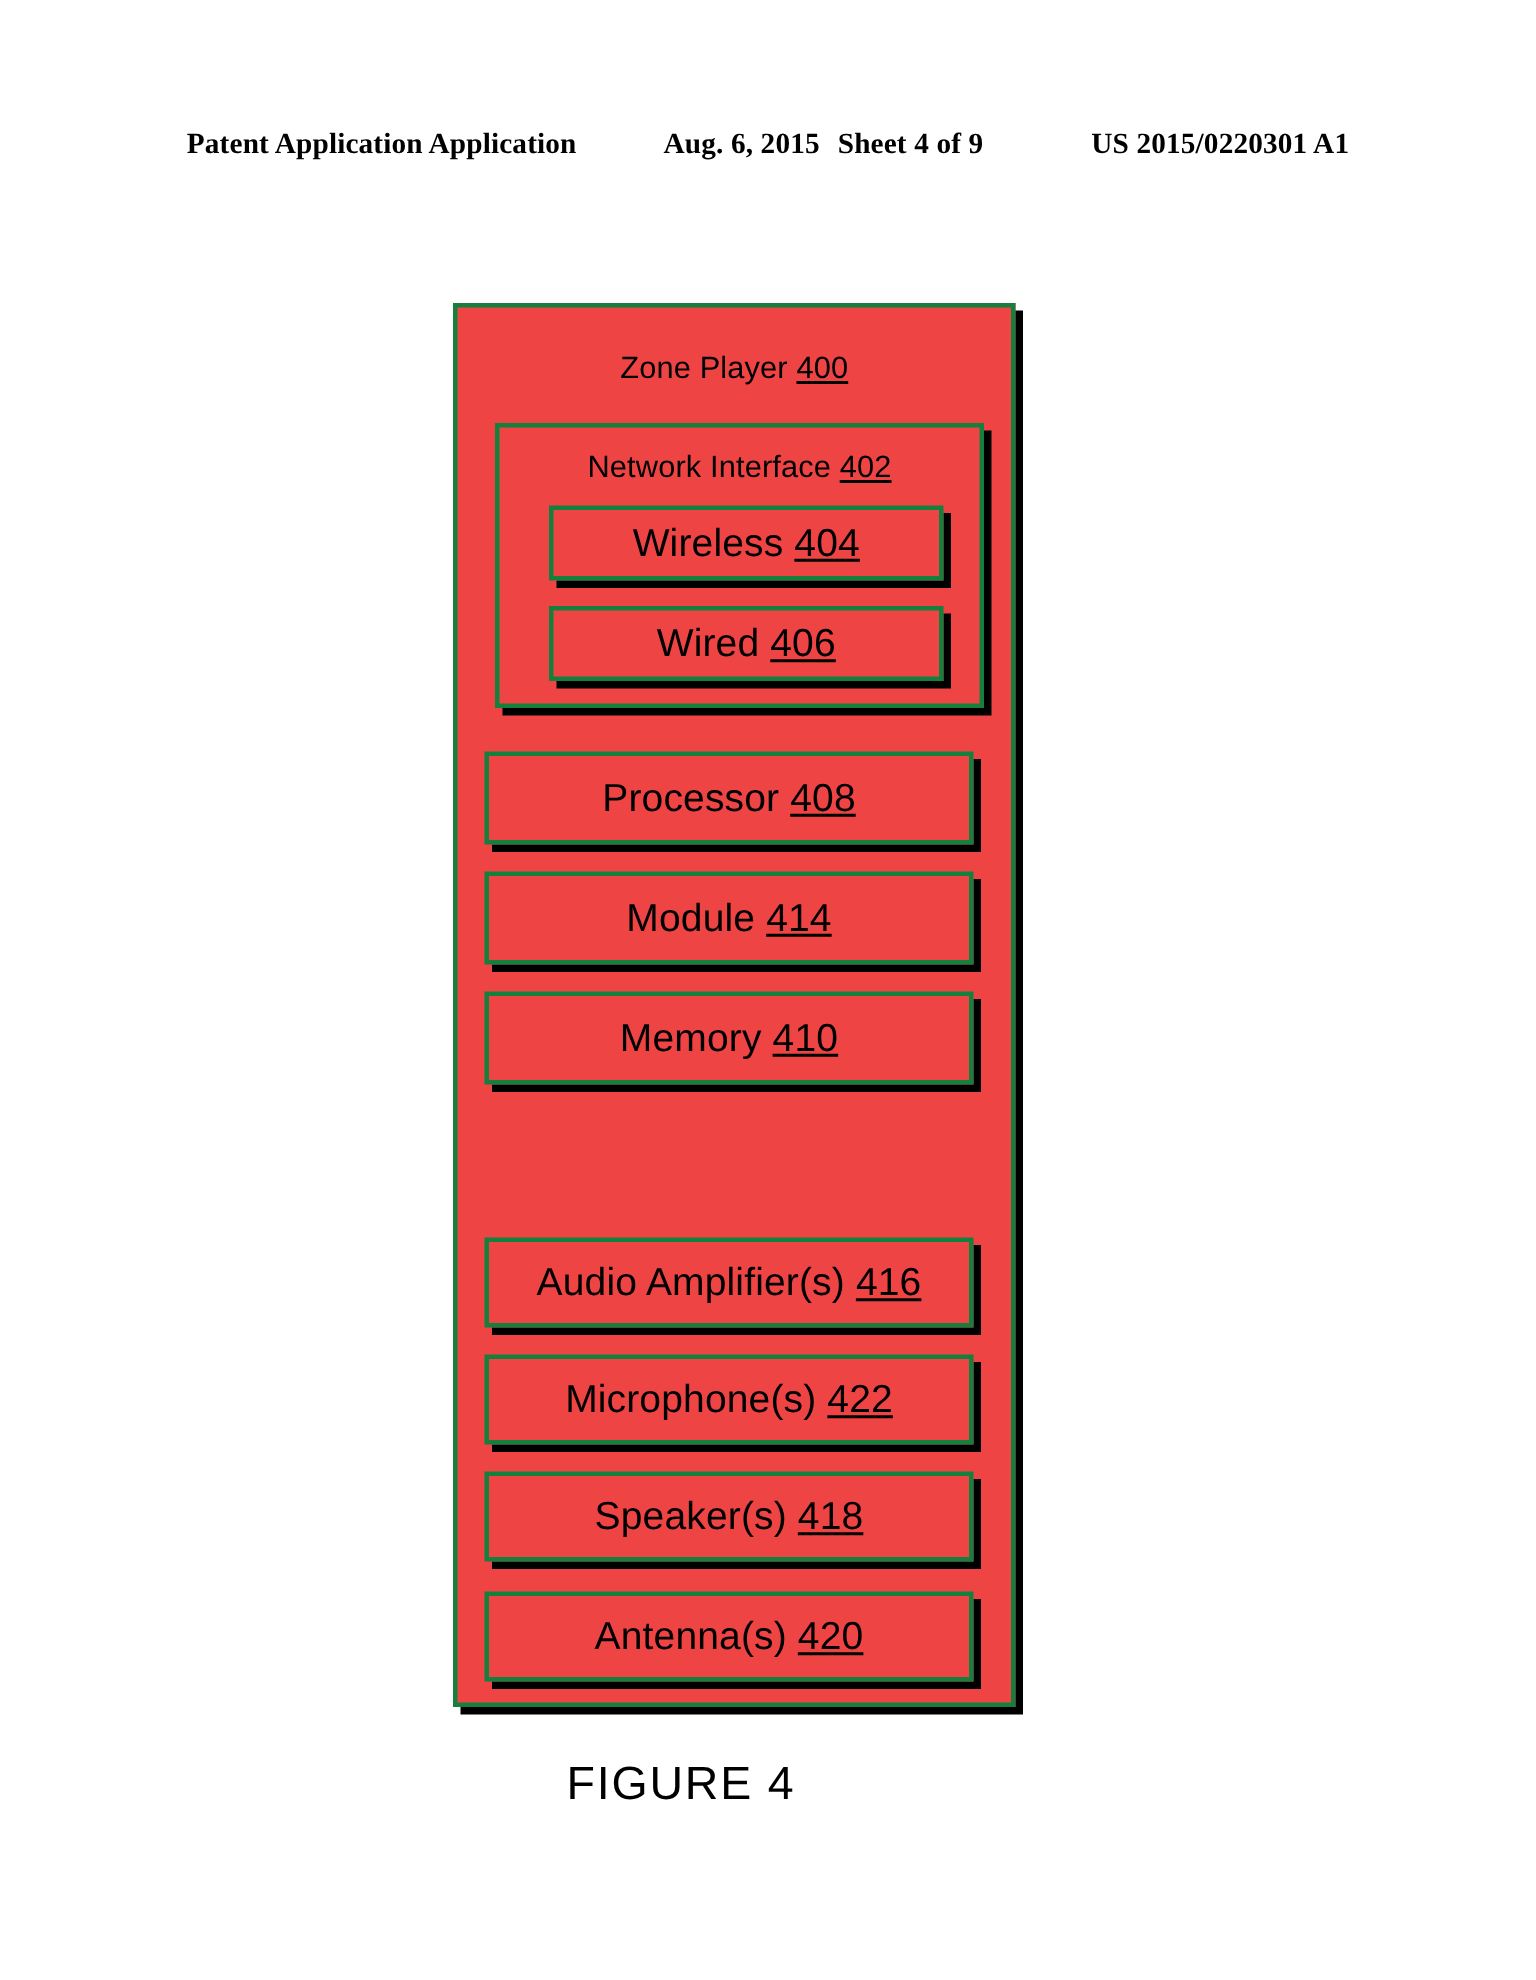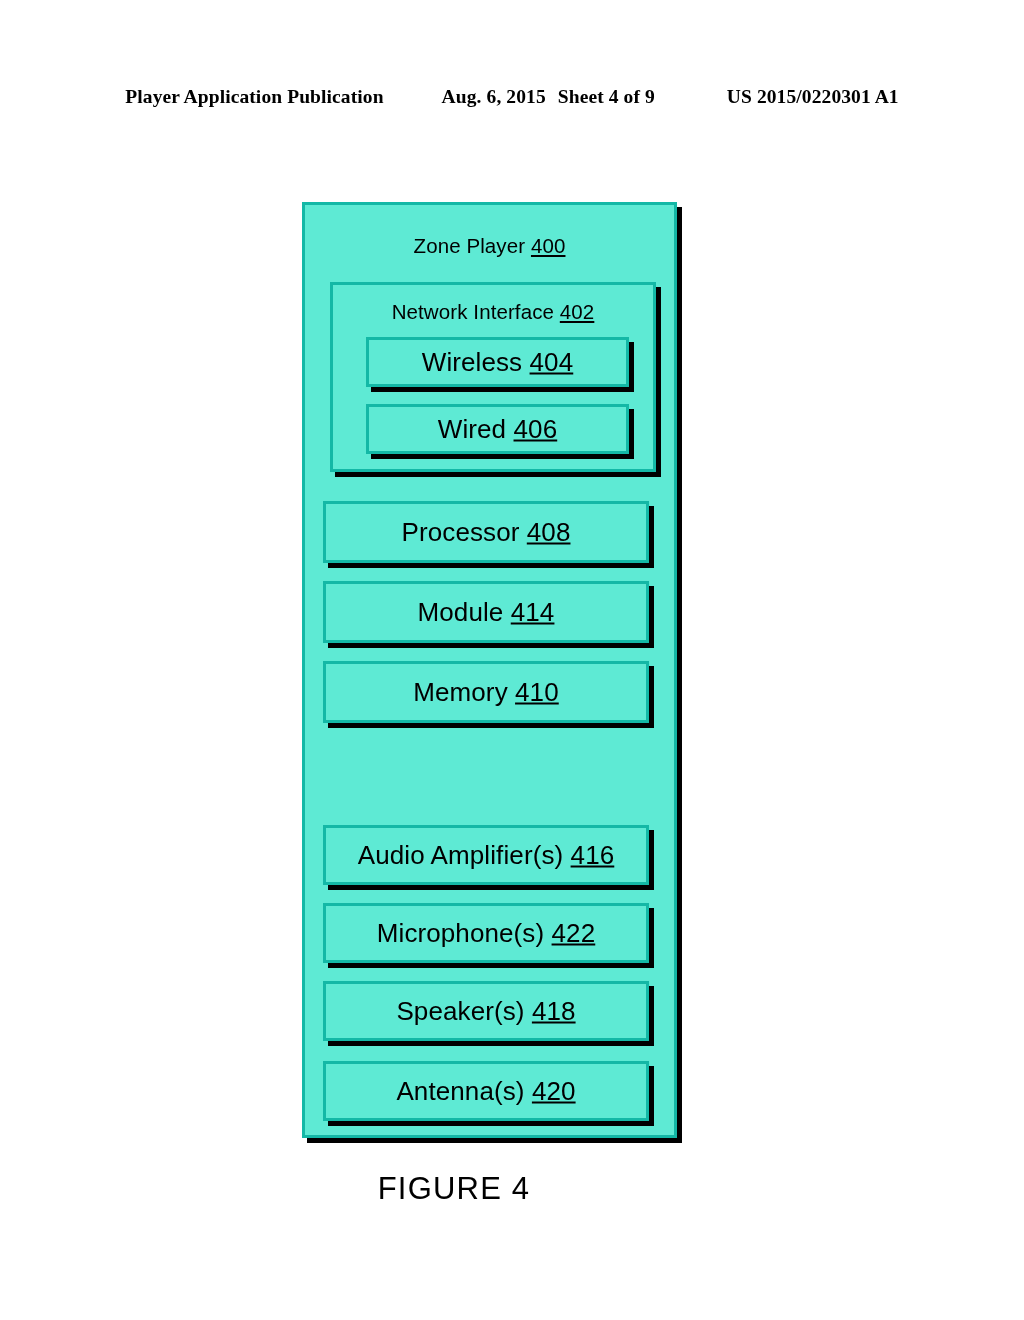--- a/index.html
+++ b/index.html
@@ -42,22 +42,22 @@
     left: 0;
     top: 0;
     width: 1024px;
     height: 1320px;
   }
 
   
   .dbox {
     position: absolute;
     box-sizing: border-box;
-    background: #5eead4;
-    border: 3px solid #14b8a6;
+    background: #ef4444;
+    border: 3px solid #15803d;
     box-shadow: 5px 5px 0 0 #000000;
   }
 
   .outer-box {
     left: 302px;
     top: 202px;
     width: 375px;
     height: 936px;
   }
 
@@ -138,21 +138,21 @@
     text-align: center;
     font-size: 31px;
     letter-spacing: 1.2px;
     padding-left: 32px;
   }
 </style>
 </head>
 <body>
 
 <div class="page-header">
-  <span class="hdr-pub">Player Application Publication</span>
+  <span class="hdr-pub">Patent Application Application</span>
   <span class="hdr-date">Aug. 6, 2015</span>
   <span class="hdr-sheet">Sheet 4 of 9</span>
   <span class="hdr-patno">US 2015/0220301 A1</span>
 </div>
 
 <div class="figure-wrap">
 
   <div class="dbox outer-box">
 
     <div class="box-title zone-title">

